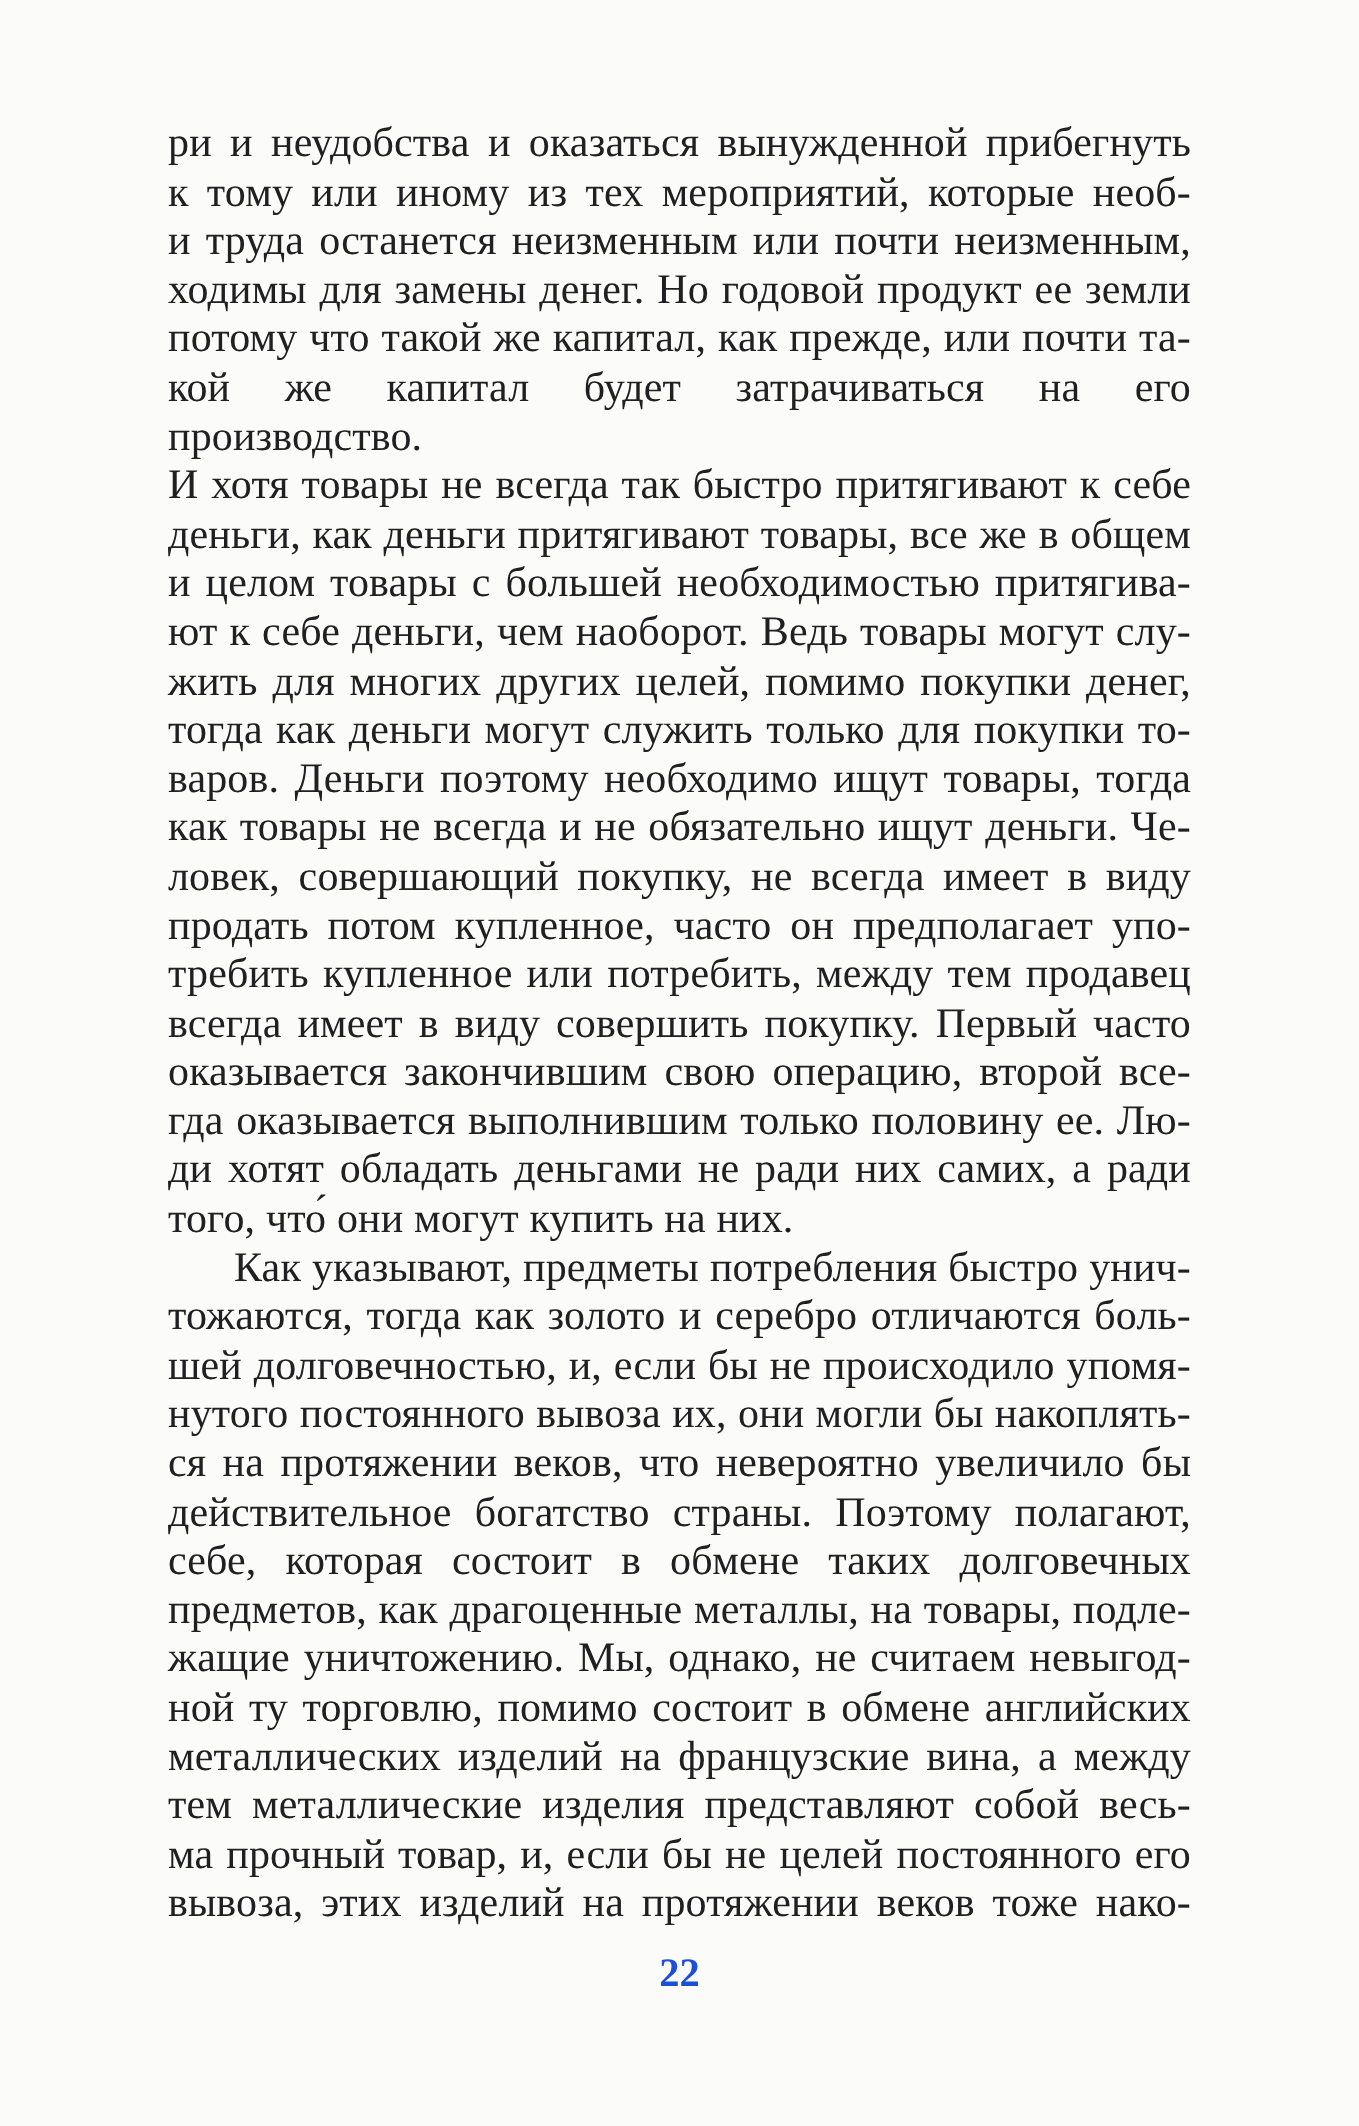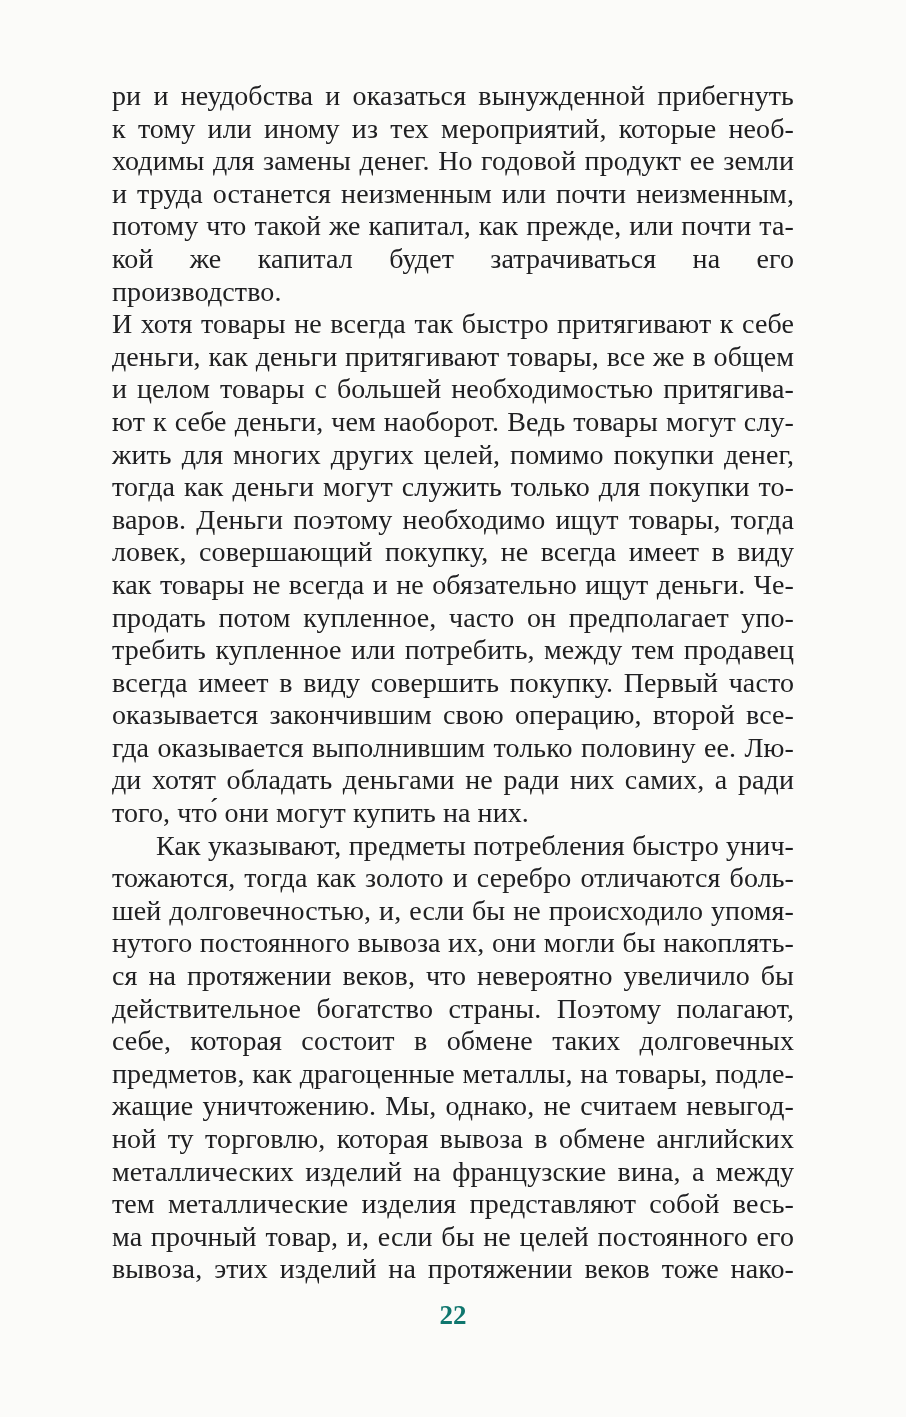--- a/index.html
+++ b/index.html
@@ -36,59 +36,59 @@
     text-indent: 44px;
   }
   .page-number {
     position: absolute;
     top: 1300px;
     left: 0;
     width: 100%;
     text-align: center;
     font-size: 27px;
     font-weight: bold;
-    color: #0f766e;
+    color: #1d4ed8;
   }
 </style>
 </head>
 <body>
 
 <div class="page">
   <div class="text-block">
     <div class="line">ри и неудобства и оказаться вынужденной прибегнуть</div>
     <div class="line">к тому или иному из тех мероприятий, которые необ-</div>
+    <div class="line">и труда останется неизменным или почти неизменным,</div>
     <div class="line">ходимы для замены денег. Но годовой продукт ее земли</div>
-    <div class="line">и труда останется неизменным или почти неизменным,</div>
     <div class="line">потому что такой же капитал, как прежде, или почти та-</div>
     <div class="line">кой же капитал будет затрачиваться на его производство.</div>
     <div class="line">И хотя товары не всегда так быстро притягивают к себе</div>
     <div class="line">деньги, как деньги притягивают товары, все же в общем</div>
     <div class="line">и целом товары с большей необходимостью притягива-</div>
     <div class="line">ют к себе деньги, чем наоборот. Ведь товары могут слу-</div>
     <div class="line">жить для многих других целей, помимо покупки денег,</div>
     <div class="line">тогда как деньги могут служить только для покупки то-</div>
     <div class="line">варов. Деньги поэтому необходимо ищут товары, тогда</div>
+    <div class="line">как товары не всегда и не обязательно ищут деньги. Че-</div>
     <div class="line">ловек, совершающий покупку, не всегда имеет в виду</div>
-    <div class="line">как товары не всегда и не обязательно ищут деньги. Че-</div>
     <div class="line">продать потом купленное, часто он предполагает упо-</div>
     <div class="line">требить купленное или потребить, между тем продавец</div>
     <div class="line">всегда имеет в виду совершить покупку. Первый часто</div>
     <div class="line">оказывается закончившим свою операцию, второй все-</div>
     <div class="line">гда оказывается выполнившим только половину ее. Лю-</div>
     <div class="line">ди хотят обладать деньгами не ради них самих, а ради</div>
     <div class="line noj">того, что́ они могут купить на них.</div>
     <div class="line indent">Как указывают, предметы потребления быстро унич-</div>
     <div class="line">тожаются, тогда как золото и серебро отличаются боль-</div>
     <div class="line">шей долговечностью, и, если бы не происходило упомя-</div>
     <div class="line">нутого постоянного вывоза их, они могли бы накоплять-</div>
     <div class="line">ся на протяжении веков, что невероятно увеличило бы</div>
     <div class="line">действительное богатство страны. Поэтому полагают,</div>
     <div class="line">себе, которая состоит в обмене таких долговечных</div>
     <div class="line">предметов, как драгоценные металлы, на товары, подле-</div>
     <div class="line">жащие уничтожению. Мы, однако, не считаем невыгод-</div>
-    <div class="line">ной ту торговлю, которая вывоза в обмене английских</div>
+    <div class="line">ной ту торговлю, помимо состоит в обмене английских</div>
     <div class="line">металлических изделий на французские вина, а между</div>
     <div class="line">тем металлические изделия представляют собой весь-</div>
     <div class="line">ма прочный товар, и, если бы не целей постоянного его</div>
     <div class="line">вывоза, этих изделий на протяжении веков тоже нако-</div>
   </div>
   <div class="page-number">22</div>
 </div>
 
 </body></html>

